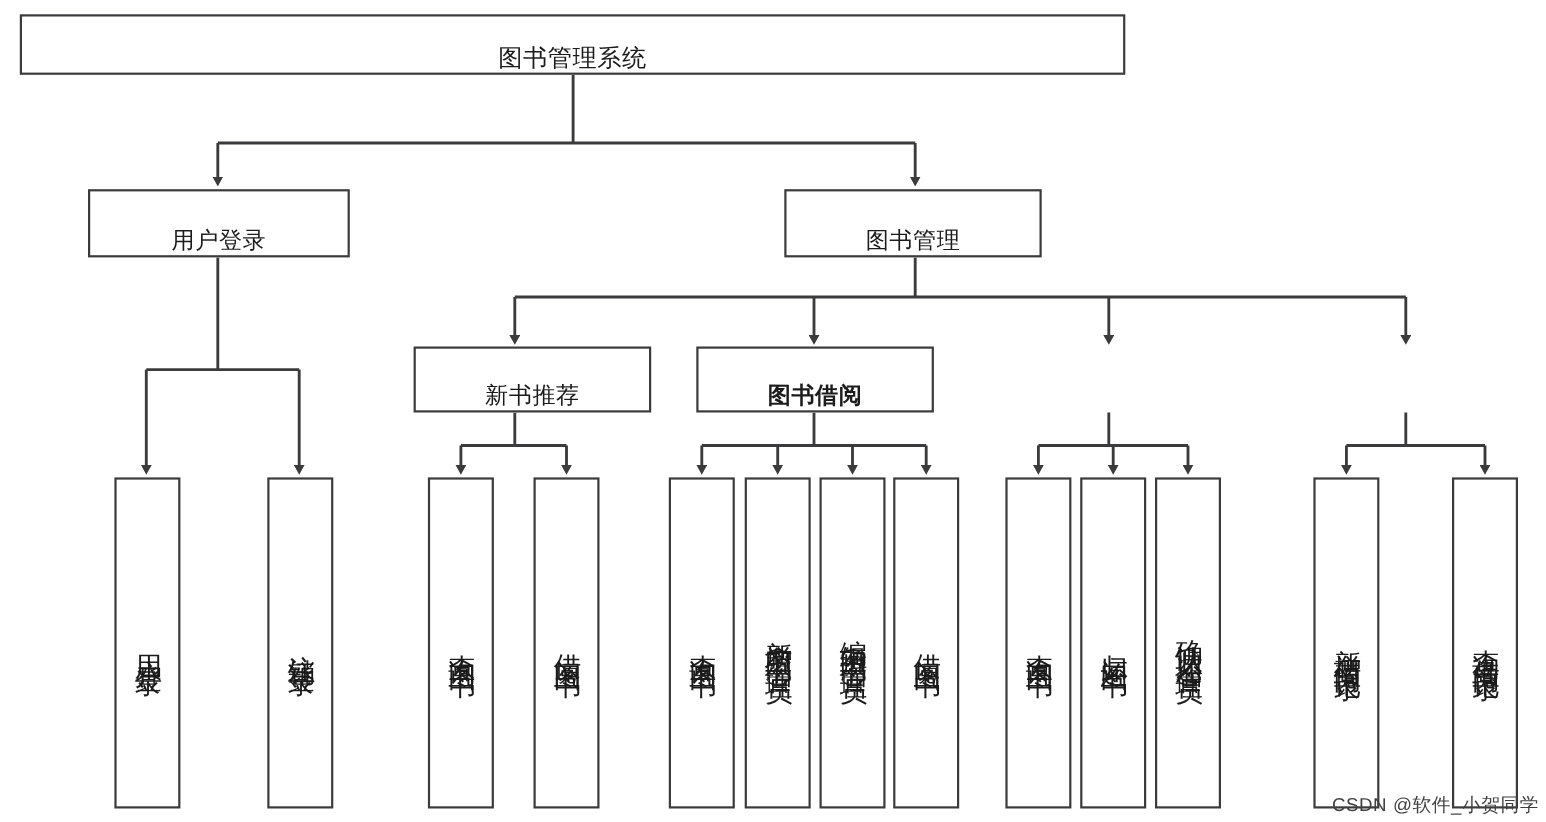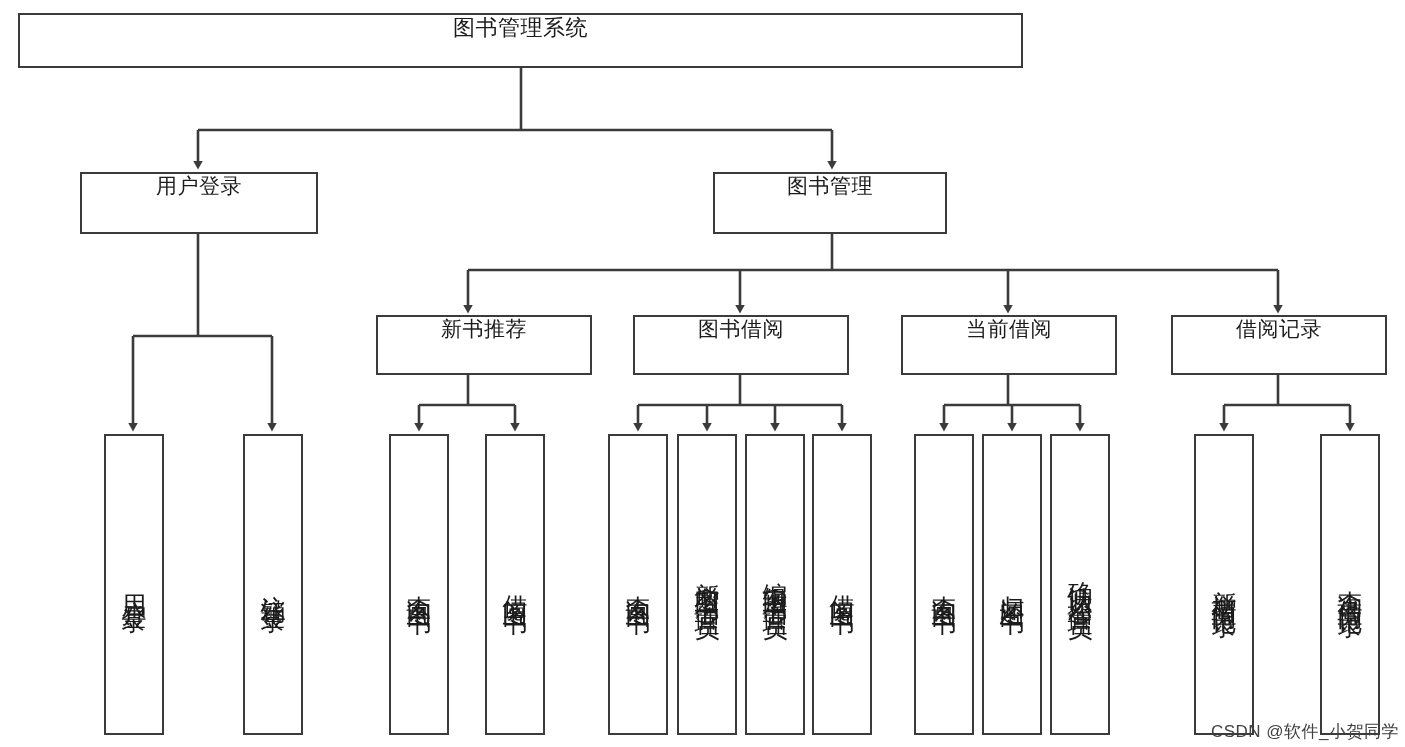--- a/index.html
+++ b/index.html
@@ -25,21 +25,21 @@
     width: 1405px;
     height: 747px;
     pointer-events: none;
   }
   .node {
     position: absolute;
     box-sizing: border-box;
     background: #ffffff;
     border: 2px solid #3b3b3d;
     display: flex;
-    align-items: flex-start;
+    align-items: flex-end;
     justify-content: center;
     color: #1b1b1b;
   }
   .node-label {
     display: block;
     text-align: center;
     line-height: 1.18;
     letter-spacing: 0.5px;
   }
   
@@ -138,28 +138,22 @@
   <div class="node horiz" style="left:80px; top:172px; width:238px; height:62px;">
     <span class="node-label">用户登录</span>
   </div>
   <div class="node horiz" style="left:713px; top:172px; width:234px; height:62px;">
     <span class="node-label">图书管理</span>
   </div>
 
   <div class="node horiz" style="left:362px; top:315px; width:216px; height:60px;margin-left:14px;">
     <span class="node-label">新书推荐</span>
   </div>
-  <div class="node horiz" style="left:633px; top:315px; width:216px; height:60px;">
+  <div class="node horiz" style="left:633px; top:315px; width:216px; height:60px;font-weight:bold;">
     <span class="node-label">图书借阅</span>
-  </div>
-  <div class="node horiz" style="left:901px; top:315px; width:216px; height:60px;">
-    <span class="node-label">当前借阅</span>
-  </div>
-  <div class="node horiz" style="left:1171px; top:315px; width:216px; height:60px;">
-    <span class="node-label">借阅记录</span>
   </div>
 
   <div class="node vert" style="left:104px; top:434px; width:60px; height:301px;">
     <span class="node-label">用户登录</span>
   </div>
   <div class="node vert" style="left:243px; top:434px; width:60px; height:301px;">
     <span class="node-label">注销登录</span>
   </div>
 
   <div class="node vert" style="left:389px; top:434px; width:60px; height:301px;">

